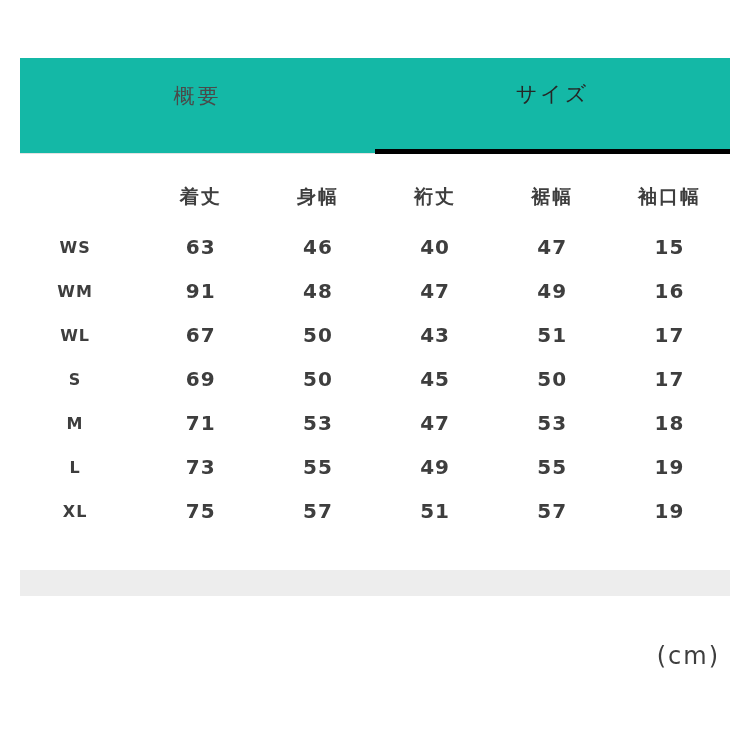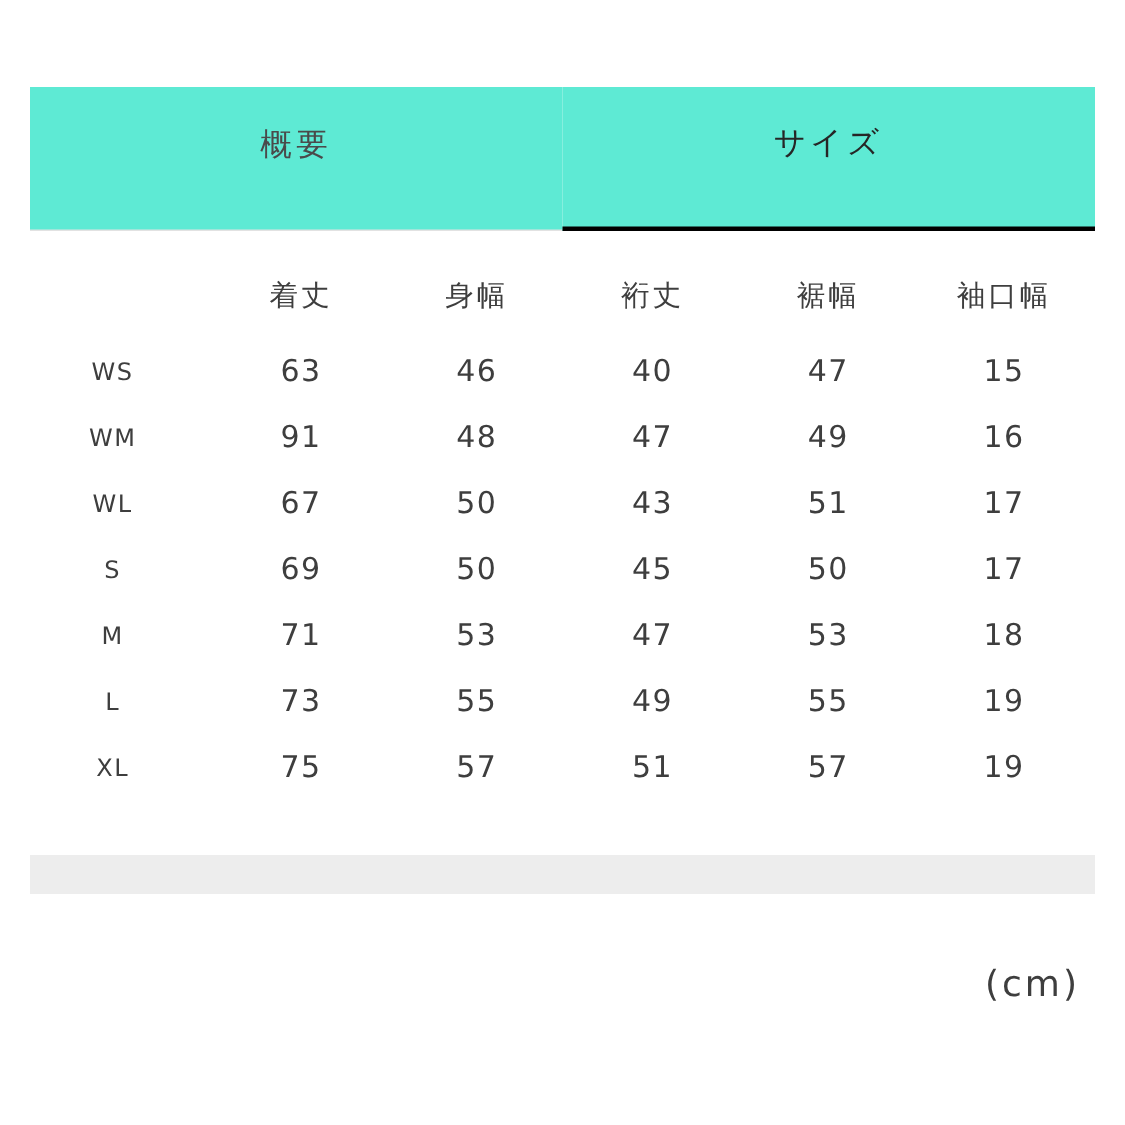--- a/index.html
+++ b/index.html
@@ -33,43 +33,43 @@
   .tab {
     flex: 1 1 50%;
     display: flex;
     align-items: center;
     justify-content: center;
     font-size: 21px;
     letter-spacing: 3px;
     color: #4a4a4a;
     box-sizing: border-box;
     border-bottom: 1px solid #e2e2e2;
-    background: #5eead4;
+    background: #14b8a6;
     padding-bottom: 20px;
   }
   .tab.active {
-    border-bottom: 3px solid #000000;
+    border-bottom: 5px solid #000000;
     color: #262626;
   }
 
   
   .table-wrap {
     position: absolute;
     top: 175px;
     left: 22px;
     width: 706px;
   }
   table.size-table {
     width: 100%;
     border-collapse: collapse;
     table-layout: fixed;
   }
   table.size-table th,
   table.size-table td {
-    font-weight: normal;
+    font-weight: bold;
     font-size: 20px;
     color: #3e3e3e;
     text-align: center;
     padding: 0;
     height: 44px;
     vertical-align: middle;
     letter-spacing: 1px;
   }
   table.size-table th.col-head {
     font-size: 19px;

